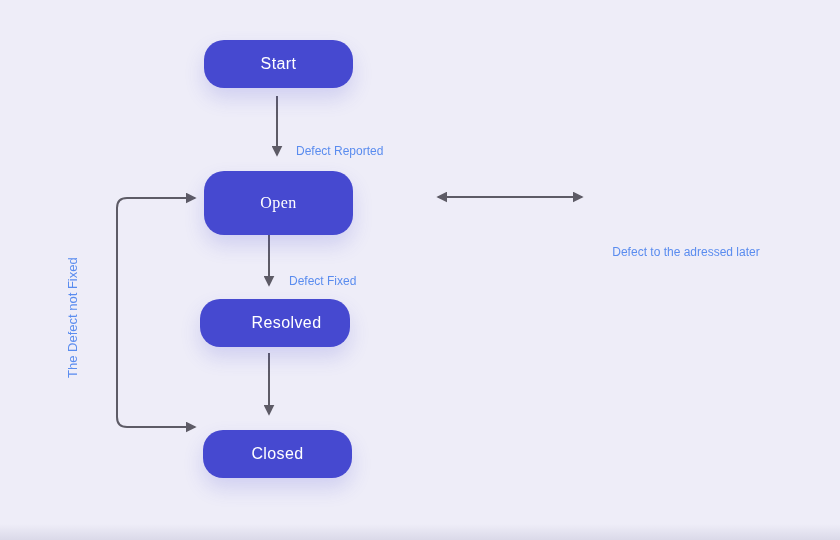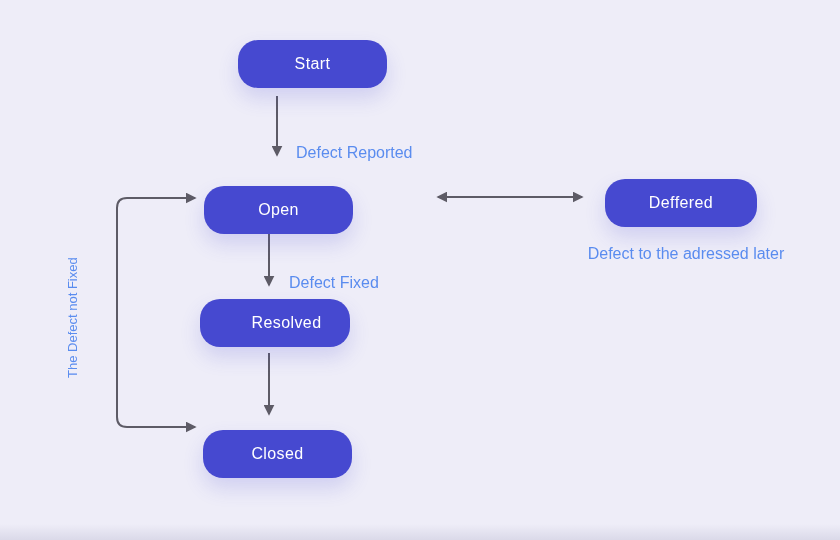--- a/index.html
+++ b/index.html
@@ -43,30 +43,30 @@
     position: absolute;
     display: flex; align-items: center; justify-content: center;
     background: var(--node-fill);
     color: var(--node-text);
     border-radius: 20px;
     font-size: 16px;
     font-weight: 500;
     letter-spacing: 0.4px;
     box-shadow: 0 10px 20px rgba(70, 73, 208, 0.18);
   }
-  #node-start    { left: 204px; top: 40px;  width: 149px; height: 48px; margin-left: 34px; }
-  #node-open     { left: 204px; top: 186px; width: 149px; height: 48px; }
+  #node-start    { left: 204px; top: 40px;  width: 149px; height: 48px; }
+  #node-open     { left: 204px; top: 171px; width: 149px; height: 64px; font-family: Liberation Serif, serif; }
   #node-deffered { left: 605px; top: 179px; width: 152px; height: 48px; }
   #node-resolved { left: 200px; top: 299px; width: 150px; height: 48px; padding-left: 23px; }
   #node-closed   { left: 203px; top: 430px; width: 149px; height: 48px; text-align: right; }
 
   .edge-label {
     position: absolute;
     color: var(--edge-label);
-    font-size: 16px;
+    font-size: 12px;
     font-weight: 500;
     white-space: nowrap;
   }
   #label-defect-reported  { left: 296px; top: 144px; }
   #label-defect-fixed     { left: 289px; top: 274px; }
   #label-defect-confirmed { left: 289px; top: 404px; }
   #label-deffered-note    { left: 586px; top: 245px; width: 200px; text-align: center; white-space: nowrap; }
   #label-not-fixed {
     left: 80px; top: 363px;
     font-size: 13px;
@@ -93,23 +93,20 @@
   </svg>
 
   <div class="node" id="node-start">
     <span>Start</span>
   </div>
 
   <div class="node" id="node-open">
     <span>Open</span>
   </div>
 
-  <div class="node" id="node-deffered">
-    <span>Deffered</span>
-  </div>
 
   <div class="node" id="node-resolved">
     <span>Resolved</span>
   </div>
 
   <div class="node" id="node-closed">
     <span>Closed</span>
   </div>
 
   <span class="edge-label" id="label-defect-reported">Defect Reported</span>

